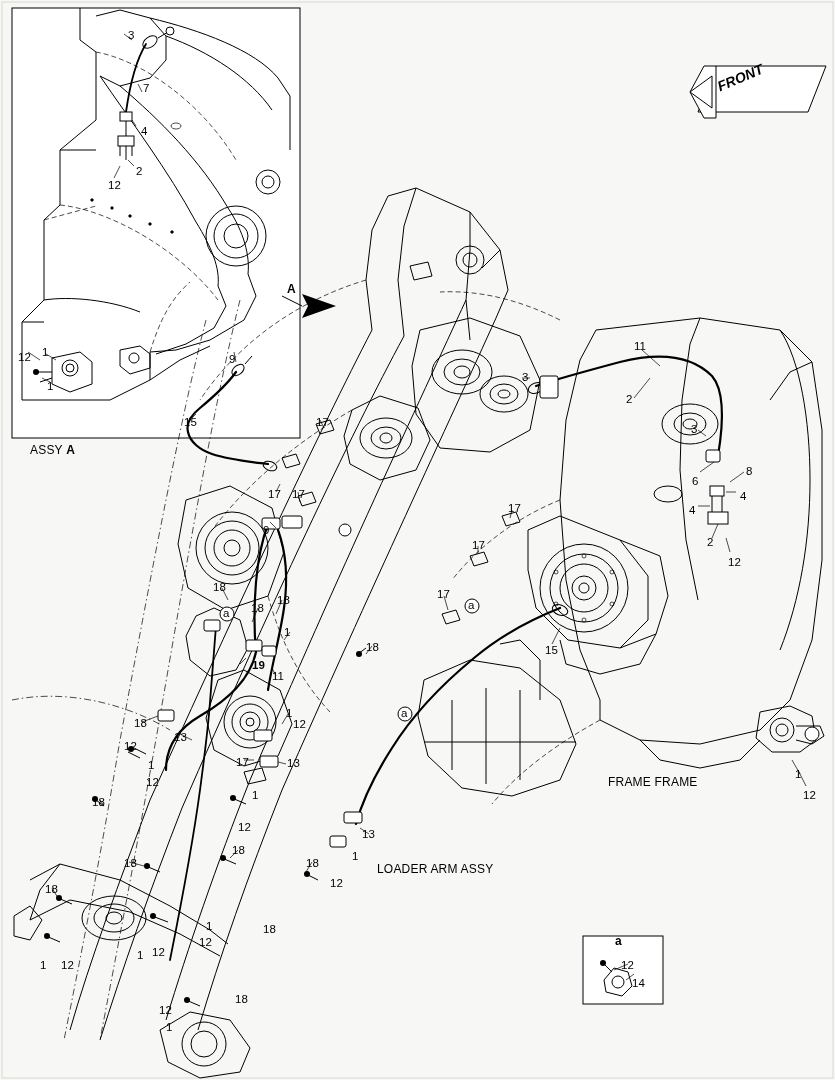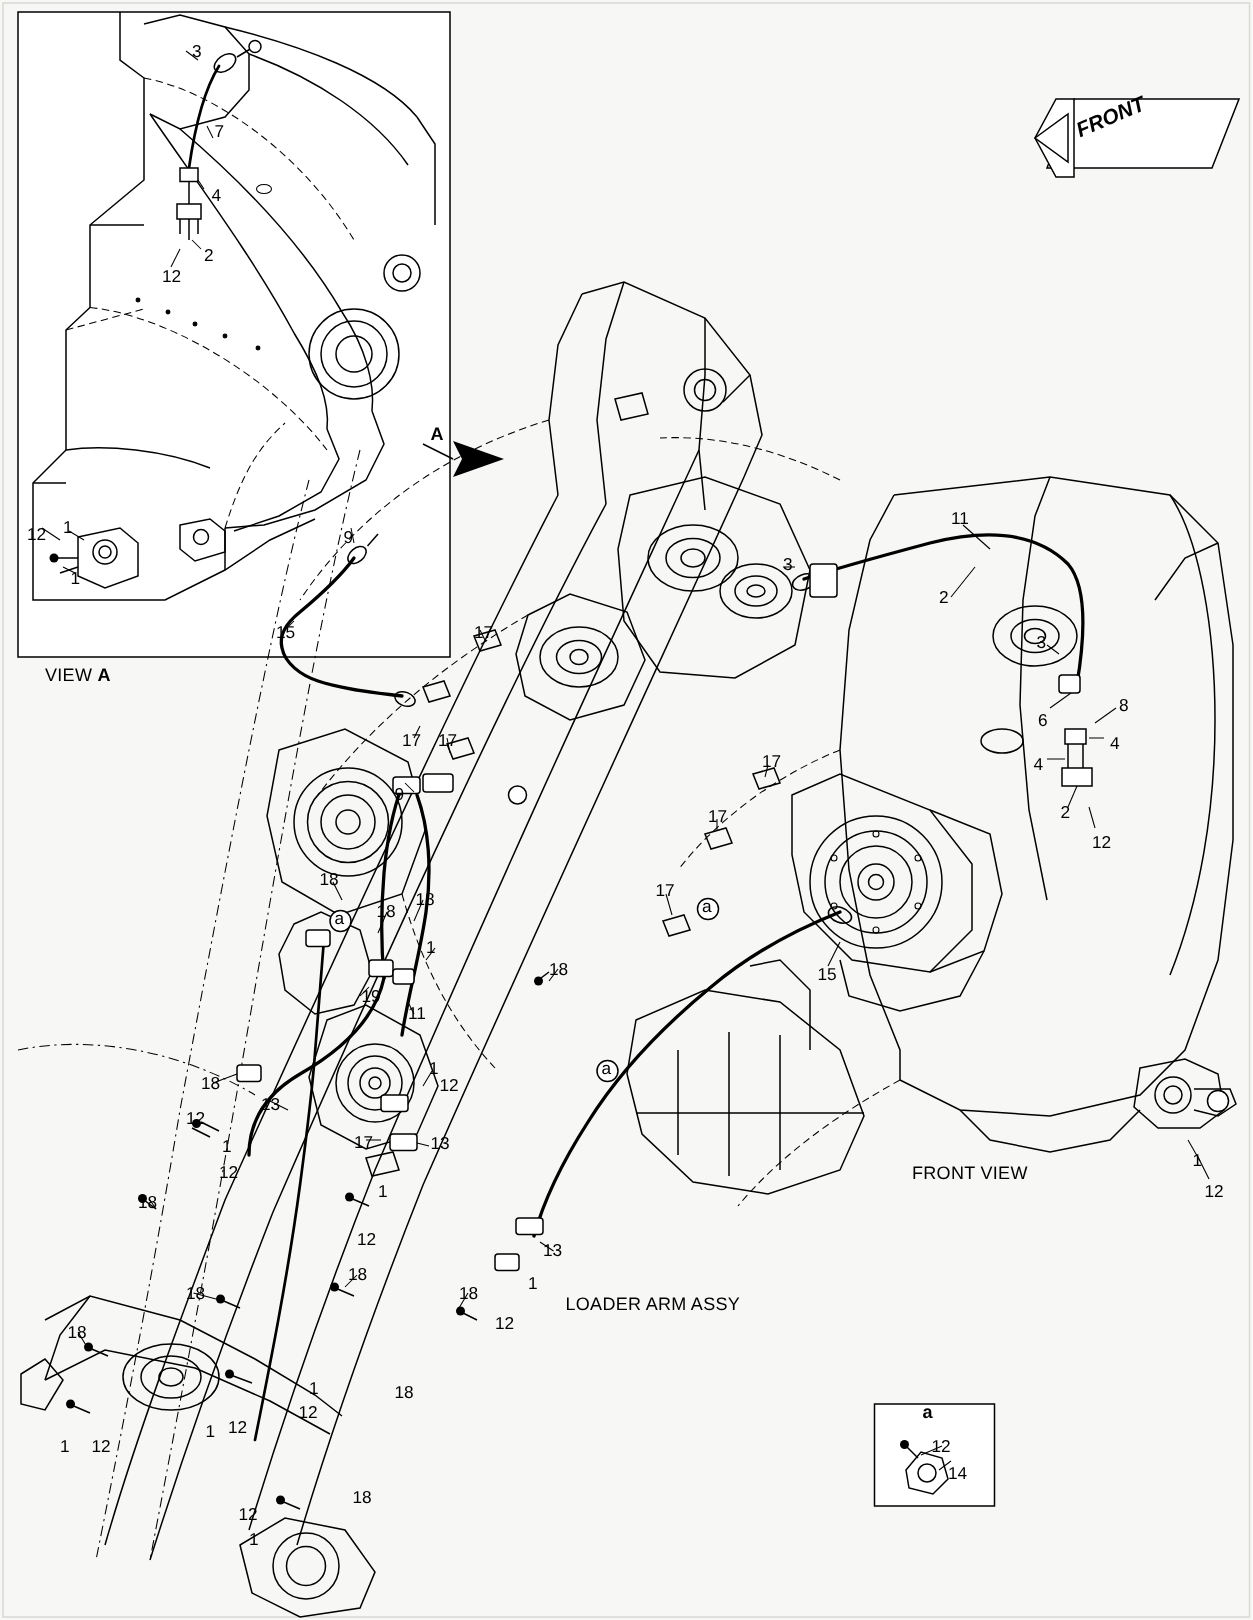--- a/index.html
+++ b/index.html
@@ -403,27 +403,27 @@
       <path d="M312 862 L306 872"></path>
       <path d="M800 774 L792 760"></path>
       <path d="M806 786 L798 770"></path>
       <path d="M628 964 L614 970"></path>
       <path d="M634 974 L626 980"></path>
     </g>
 
   </svg>
 
   <div class="lbl cap" style="left:30px; top:444px;">
-    <span>VIEW</span>
+    <span>ASSY</span>
     <span class="bold">A</span>
   </div>
 
   <div class="lbl capb" style="left:287px; top:283px;">A</div>
 
-  <div class="lbl cap" style="left:608px; top:776px;">FRONT VIEW</div>
+  <div class="lbl cap" style="left:608px; top:776px;">FRAME FRAME</div>
 
   <div class="lbl cap" style="left:377px; top:863px;">LOADER ARM ASSY</div>
 
   <div class="lbl italic" style="left:718px; top:80px; transform:rotate(-23deg); transform-origin:left center;">FRONT</div>
 
   <div class="lbl capb" style="left:615px; top:935px;">a</div>
 
   <div class="lbl num" style="left:128px; top:30px;">3</div>
   <div class="lbl num" style="left:143px; top:83px;">7</div>
   <div class="lbl num" style="left:141px; top:126px;">4</div>
@@ -448,21 +448,21 @@
   <div class="lbl num" style="left:707px; top:537px;">2</div>
   <div class="lbl num" style="left:728px; top:557px;">12</div>
   <div class="lbl num" style="left:263px; top:525px;">9</div>
   <div class="lbl num" style="left:508px; top:503px;">17</div>
   <div class="lbl num" style="left:472px; top:540px;">17</div>
   <div class="lbl num" style="left:437px; top:589px;">17</div>
   <div class="lbl num" style="left:213px; top:582px;">18</div>
   <div class="lbl num" style="left:251px; top:603px;">18</div>
   <div class="lbl num" style="left:277px; top:595px;">18</div>
   <div class="lbl num" style="left:284px; top:627px;">1</div>
-  <div class="lbl num" style="left:241px; top:660px;">19</div>
+  <div class="lbl num" style="left:252px; top:660px;font-weight:bold;">19</div>
   <div class="lbl num" style="left:272px; top:671px;">11</div>
   <div class="lbl num" style="left:366px; top:642px;">18</div>
   <div class="lbl num" style="left:545px; top:645px;">15</div>
   <div class="lbl num" style="left:134px; top:718px;">18</div>
   <div class="lbl num" style="left:174px; top:732px;">13</div>
   <div class="lbl num" style="left:286px; top:708px;">1</div>
   <div class="lbl num" style="left:293px; top:719px;">12</div>
   <div class="lbl num" style="left:236px; top:757px;">17</div>
   <div class="lbl num" style="left:287px; top:758px;">13</div>
   <div class="lbl num" style="left:148px; top:760px;">1</div>

